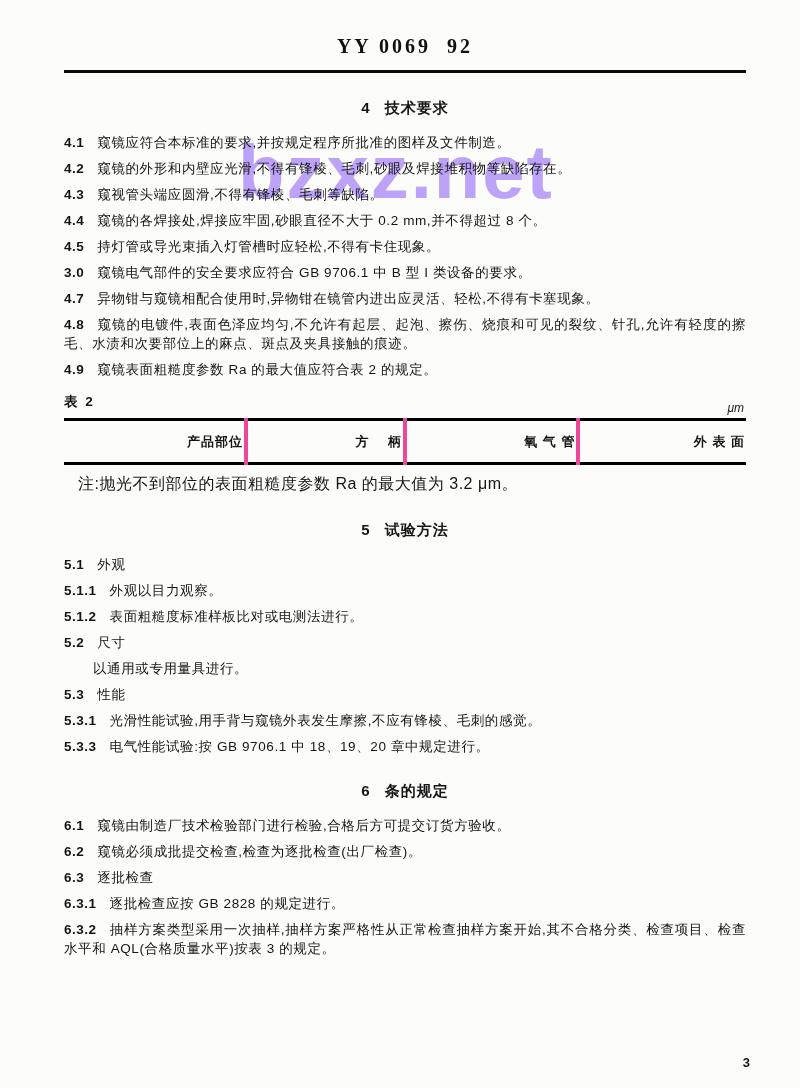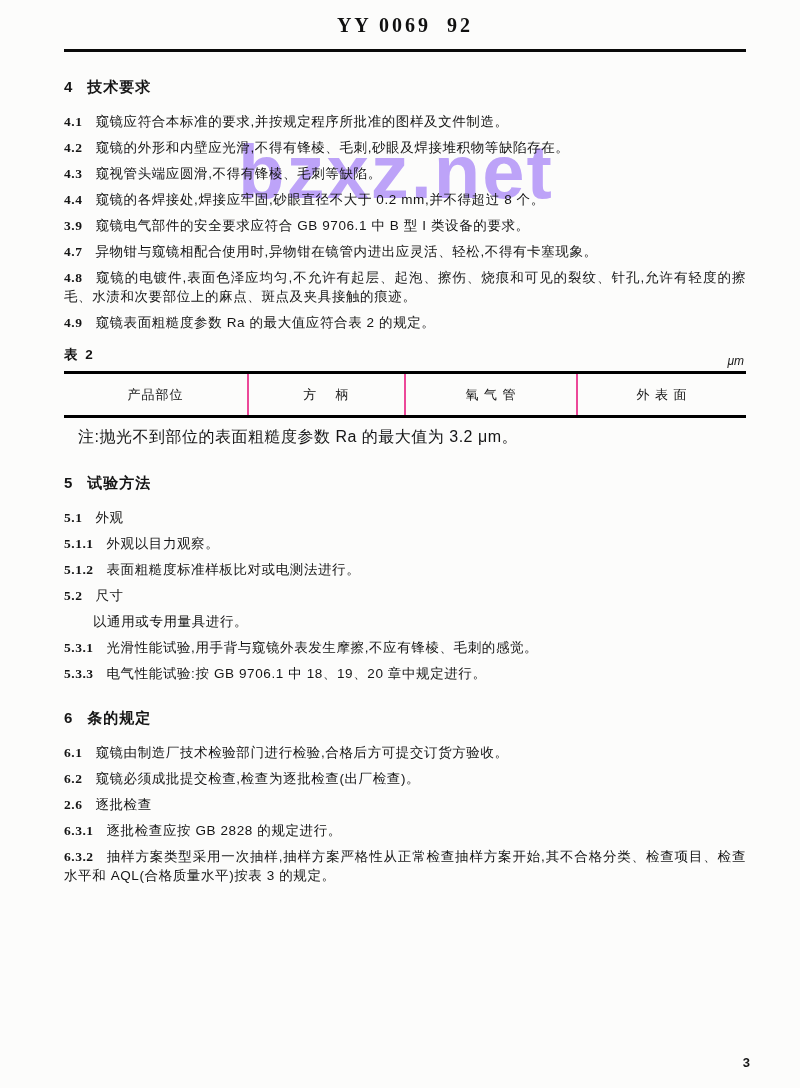--- a/index.html
+++ b/index.html
@@ -14,48 +14,48 @@
   }
   .watermark {
     position:absolute; left:238px; top:128px;
     font-size:76px; font-weight:bold; letter-spacing:2px;
     color:#8b5cf6; opacity:0.55;
     font-family:"Liberation Sans", sans-serif;
     z-index:0; user-select:none;
   }
   .content { position:absolute; left:64px; right:54px; top:0; z-index:1; }
   .doc-header {
-    text-align:center; padding-top:14px;
+    text-align:center; padding-top:35px;
     font-family:"Liberation Serif", serif;
     font-weight:bold; font-size:20px; letter-spacing:3px;
     white-space:pre; color:#101010;
   }
   .rule { height:3px; background:#0a0a0a; margin-top:12px; }
   .section-heading {
     margin-top:26px; margin-bottom:15px;
-    font-weight:bold; font-size:15px; letter-spacing:1px;
+    font-weight:bold; font-size:15px; letter-spacing:1px;text-align:center;
   }
   .section-heading .num { margin-right:14px; }
   .clause {
     margin:7px 0; font-size:13.5px; line-height:19px;
     letter-spacing:0.6px; text-align:justify;
   }
-  .clause .num { font-weight:bold; margin-right:13px; letter-spacing:0.5px;font-family:Liberation Serif, serif; }
+  .clause .num { font-weight:bold; margin-right:13px; letter-spacing:0.5px; }
   .clause.indent { text-indent:16px; }
   .tablewrap { margin-top:14px; position:relative; }
   .table-caption { text-align:left; font-size:13.5px; font-weight:bold; letter-spacing:2px; }
   .table-unit { position:absolute; right:2px; top:8px; font-size:12px; font-style:italic; }
   table.t2 { width:100%; border-collapse:collapse; margin-top:7px;
              border-top:3px solid #000; border-bottom:3px solid #000; }
   table.t2 th, table.t2 td {
-    height:39px; text-align:center; vertical-align:middle;
-    font-size:13px; font-weight:normal; letter-spacing:1px; white-space:pre;
+    height:39px; text-align:right; vertical-align:middle;
+    font-size:13px; font-weight:bold; letter-spacing:1px; white-space:pre;
   }
   table.t2 th { border-bottom:2px solid #000; }
-  table.t2 th + th, table.t2 td + td { border-left:2px solid #ec4899;margin-left:16px; }
+  table.t2 th + th, table.t2 td + td { border-left:4px solid #ec4899;margin-left:16px; }
   .table-note { margin-top:9px; font-size:16px; letter-spacing:0.5px; padding-left:14px; }
   .page-number { position:absolute; right:50px; bottom:18px; font-size:13px; font-weight:bold; }
 </style>
 </head>
 <body>
 
 <div class="page">
 
   <div class="watermark">bzxz.net</div>
 
@@ -70,22 +70,23 @@
     <div>
 
         <p class="clause"><span class="num">4.1</span><span>窥镜应符合本标准的要求,并按规定程序所批准的图样及文件制造。</span></p>
 
         <p class="clause"><span class="num">4.2</span><span>窥镜的外形和内壁应光滑,不得有锋棱、毛刺,砂眼及焊接堆积物等缺陷存在。</span></p>
 
         <p class="clause"><span class="num">4.3</span><span>窥视管头端应圆滑,不得有锋棱、毛刺等缺陷。</span></p>
 
         <p class="clause"><span class="num">4.4</span><span>窥镜的各焊接处,焊接应牢固,砂眼直径不大于 0.2 mm,并不得超过 8 个。</span></p>
 
+        <p class="clause"><span class="num">4.5</span><span>持灯管或导光束插入灯管槽时应轻松,不得有卡住现象。</span></p>
 
-        <p class="clause"><span class="num">3.9</span><span>窥镜电气部件的安全要求应符合 GB 9706.1 中 B 型 I 类设备的要求。</span></p>
+        <p class="clause"><span class="num">3.0</span><span>窥镜电气部件的安全要求应符合 GB 9706.1 中 B 型 I 类设备的要求。</span></p>
 
         <p class="clause"><span class="num">4.7</span><span>异物钳与窥镜相配合使用时,异物钳在镜管内进出应灵活、轻松,不得有卡塞现象。</span></p>
 
         <p class="clause"><span class="num">4.8</span><span>窥镜的电镀件,表面色泽应均匀,不允许有起层、起泡、擦伤、烧痕和可见的裂纹、针孔,允许有轻度的擦毛、水渍和次要部位上的麻点、斑点及夹具接触的痕迹。</span></p>
 
         <p class="clause"><span class="num">4.9</span><span>窥镜表面粗糙度参数 Ra 的最大值应符合表 2 的规定。</span></p>
       </div>
 
     <div class="tablewrap">
       <div class="table-caption">表 2</div>
@@ -111,37 +112,38 @@
         <p class="clause"><span class="num">5.1</span><span>外观</span></p>
 
         <p class="clause"><span class="num">5.1.1</span><span>外观以目力观察。</span></p>
 
         <p class="clause"><span class="num">5.1.2</span><span>表面粗糙度标准样板比对或电测法进行。</span></p>
 
         <p class="clause"><span class="num">5.2</span><span>尺寸</span></p>
 
         <p class="clause indent"><span class="num"></span><span>以通用或专用量具进行。</span></p>
 
+        <p class="clause"><span class="num">5.3</span><span>性能</span></p>
 
         <p class="clause"><span class="num">5.3.1</span><span>光滑性能试验,用手背与窥镜外表发生摩擦,不应有锋棱、毛刺的感觉。</span></p>
 
 
         <p class="clause"><span class="num">5.3.3</span><span>电气性能试验:按 GB 9706.1 中 18、19、20 章中规定进行。</span></p>
       </div>
 
     <div class="section-heading">
       <span class="num">6</span><span>条的规定</span>
     </div>
     <div>
 
         <p class="clause"><span class="num">6.1</span><span>窥镜由制造厂技术检验部门进行检验,合格后方可提交订货方验收。</span></p>
 
         <p class="clause"><span class="num">6.2</span><span>窥镜必须成批提交检查,检查为逐批检查(出厂检查)。</span></p>
 
-        <p class="clause"><span class="num">2.6</span><span>逐批检查</span></p>
+        <p class="clause"><span class="num">6.3</span><span>逐批检查</span></p>
 
         <p class="clause"><span class="num">6.3.1</span><span>逐批检查应按 GB 2828 的规定进行。</span></p>
 
         <p class="clause"><span class="num">6.3.2</span><span>抽样方案类型采用一次抽样,抽样方案严格性从正常检查抽样方案开始,其不合格分类、检查项目、检查水平和 AQL(合格质量水平)按表 3 的规定。</span></p>
       </div>
 
   </div>
 
   <div class="page-number">3</div>
 

